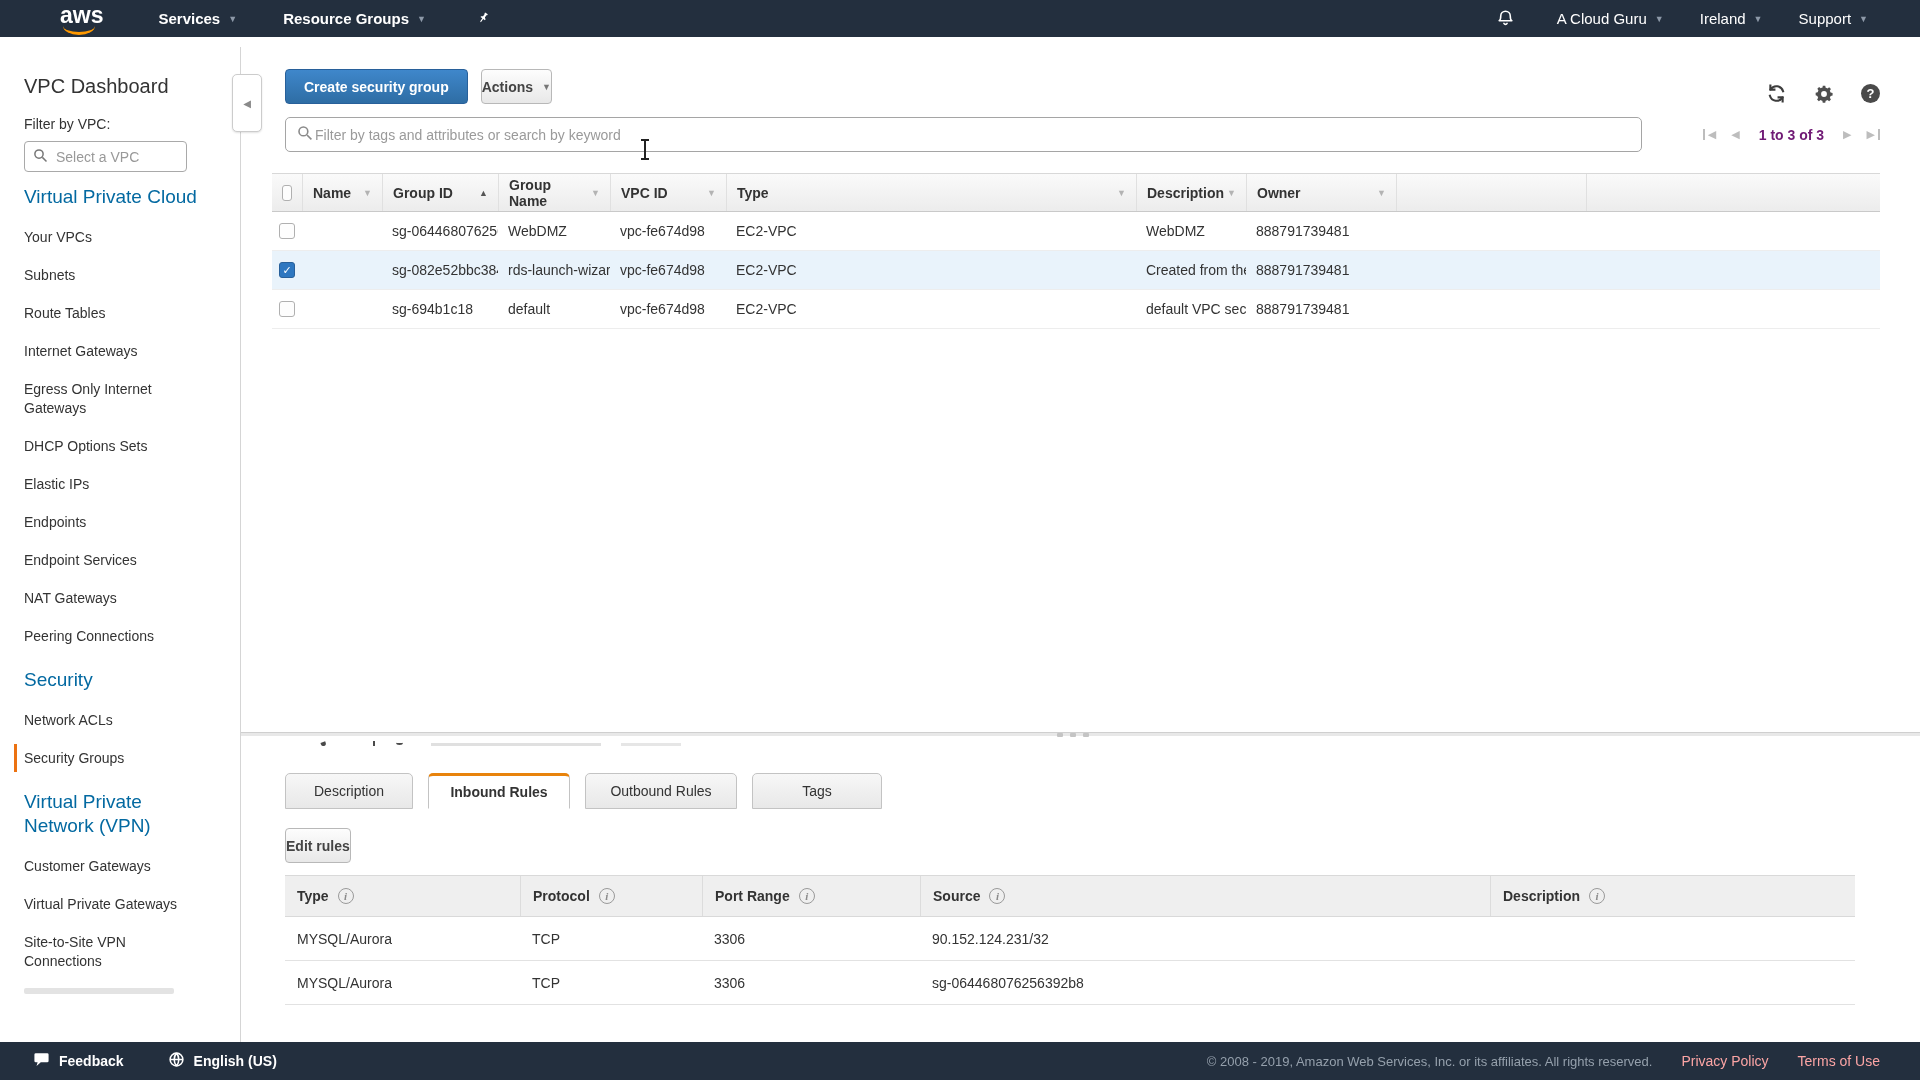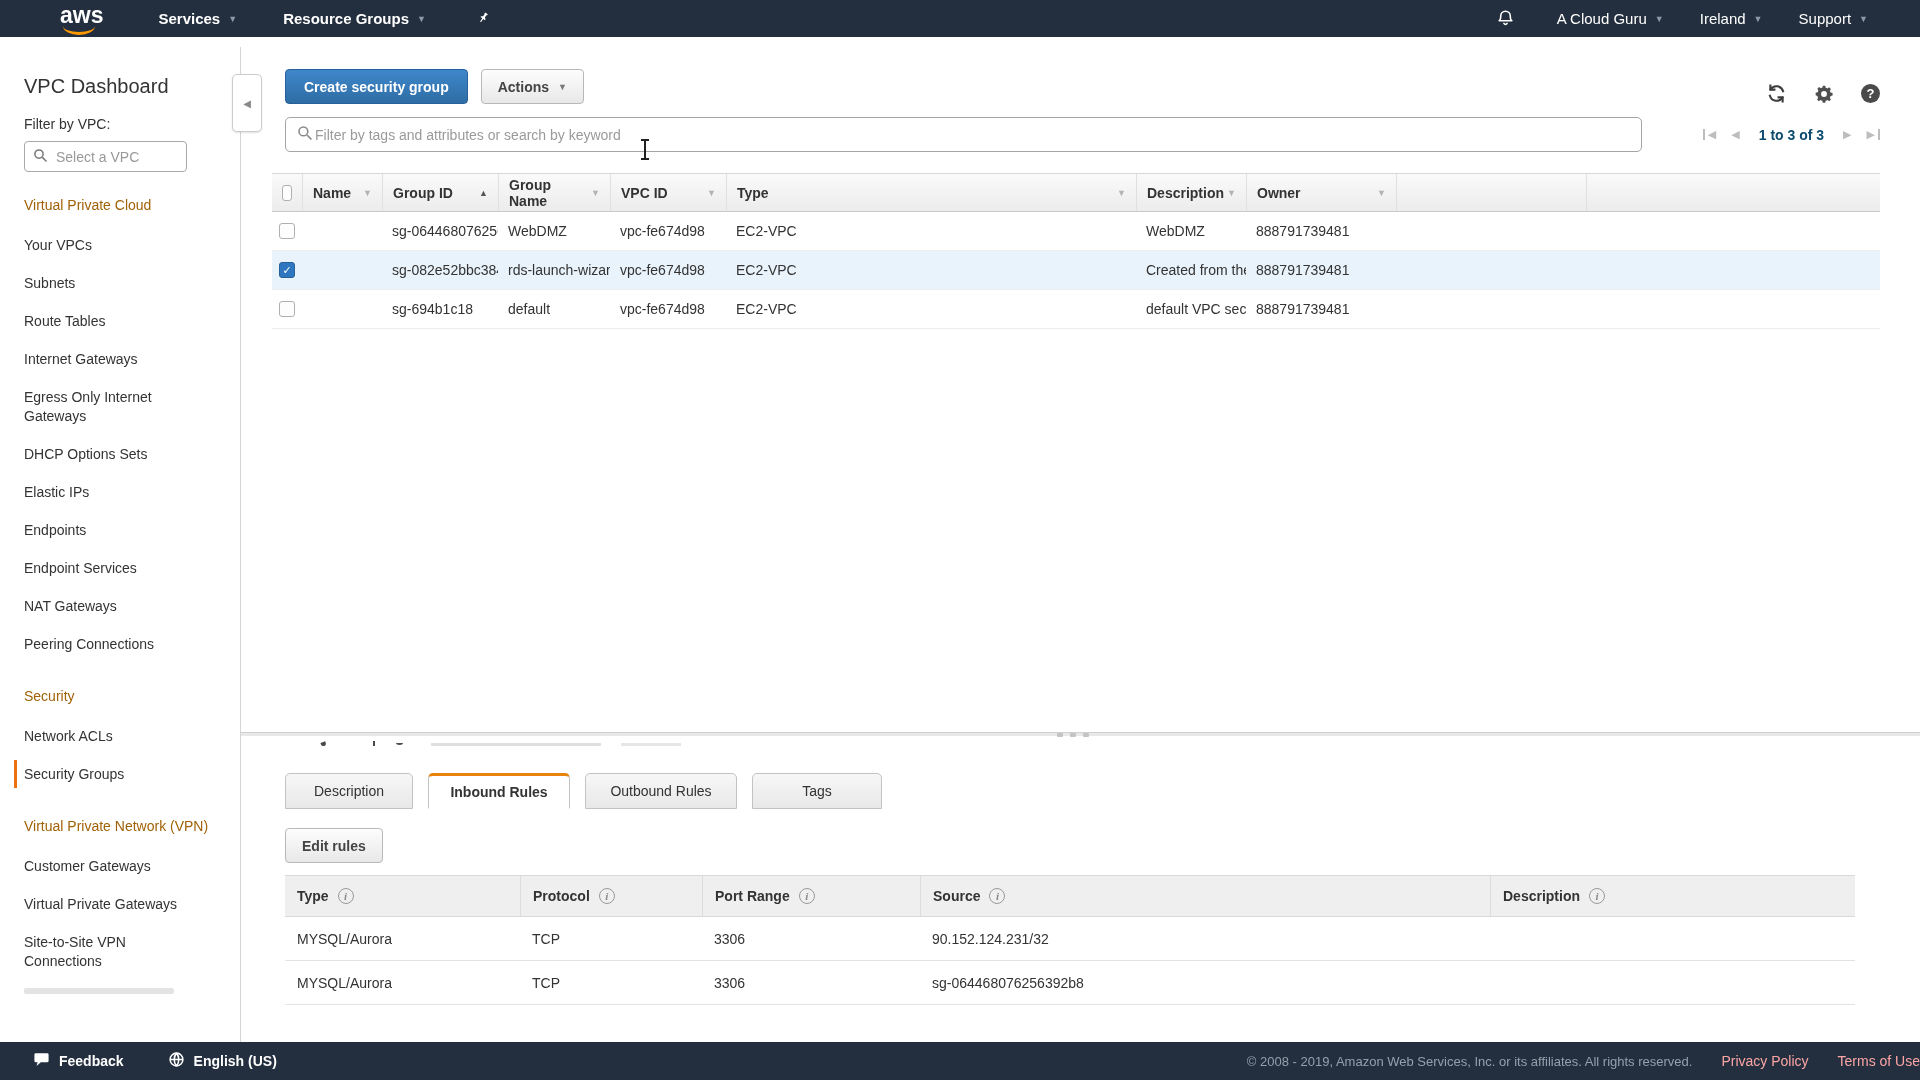--- a/index.html
+++ b/index.html
@@ -19,48 +19,48 @@
   .nav-right .nav-item { font-weight:normal; font-size:15px; margin-left:36px; }
   .bell-wrap { cursor:pointer; margin-right:6px; }
   
   .sidebar { position:absolute; top:47px; left:0; width:241px; bottom:38px; background:#fff; border-right:1px solid #d5d5d5; overflow:hidden; }
   .sb-inner { padding:18px 20px 0 24px; }
   .sb-title { font-size:20px; color:#333; margin:10px 0 18px; font-weight:normal; }
   .sb-filter-label { font-size:14px; color:#333; margin-bottom:9px; }
   .sb-search { width:163px; height:31px; border:1px solid #a9a9a9; border-radius:4px; display:flex; align-items:center; padding:0 8px; background:#fff; }
   .sb-search input { border:none; outline:none; width:100%; font-size:14px; font-family:inherit; margin-left:6px; color:#333; }
   .sb-search input::placeholder { color:#999; }
-  .sb-section-header { font-size:14px; color:#a16207; margin:21px 0 9px; line-height:24px; width:185px; font-weight:normal; }
+  .sb-section-header { font-size:19px; color:#0369a1; margin:13px 0 9px; line-height:24px; width:185px; font-weight:normal; }
   .sb-item { font-size:14px; color:#333; padding:9.5px 0; line-height:19px; width:175px; cursor:pointer; position:relative; }
   .sb-item.active::before { content:""; position:absolute; left:-10px; top:5px; bottom:5px; width:3px; background:#ec7211; }
   .sb-clip { width:150px; height:6px; background:#e3e3e3; border-radius:2px; margin-top:8px; }
   .collapse-tab { position:absolute; left:232px; top:74px; width:30px; height:58px; background:#fff; border:1px solid #ccc; border-radius:5px; box-shadow:0 1px 2px rgba(0,0,0,.12); display:flex; align-items:center; justify-content:center; color:#8a8a8a; font-size:10px; cursor:pointer; z-index:60; }
   
   .main { position:absolute; left:241px; top:47px; right:0; bottom:38px; background:#fff; }
   .toolbar { position:absolute; left:44px; top:22px; display:flex; gap:13px; }
   .btn { height:35px; border-radius:4px; font-size:14px; font-weight:bold; display:flex; align-items:center; cursor:pointer; font-family:inherit; }
   .btn-primary { padding:0 18px; background:linear-gradient(#3f87cb,#2e6da4); border:1px solid #28609a; color:#fff; }
-  .btn-default { padding:0 16px; background:linear-gradient(#fdfdfd,#e8e8e8); border:1px solid #b8b8b8; color:#444; }
+  .btn-default { padding:0 0; background:linear-gradient(#fdfdfd,#e8e8e8); border:1px solid #b8b8b8; color:#444; }
   .btn-caret { color:#777; font-size:9px; margin-left:9px; }
   .filterbar { position:absolute; left:44px; top:70px; width:1357px; height:35px; border:1px solid #a5a5a5; border-radius:5px; display:flex; align-items:center; padding:0 11px; background:#fff; }
   .filterbar input { border:none; outline:none; flex:1; font-size:14px; font-family:inherit; color:#333; }
   .filterbar input::placeholder { color:#9a9a9a; }
   .ibeam { position:absolute; left:399px; top:92px; width:10px; height:21px; }
   .ibeam i { position:absolute; background:#222; }
   .ibeam .stem { left:4px; top:1px; bottom:1px; width:2px; }
   .ibeam .t { left:1px; top:0; width:8px; height:2px; }
   .ibeam .b { left:1px; bottom:0; width:8px; height:2px; }
   .top-icons { position:absolute; right:40px; top:36px; display:flex; align-items:center; gap:27px; }
   .icon-btn { cursor:pointer; display:flex; align-items:center; }
   .help-circle { width:19px; height:19px; border-radius:50%; background:#4a4a4a; color:#fff; font-size:13px; font-weight:bold; display:flex; align-items:center; justify-content:center; }
   .pagination { position:absolute; right:40px; top:70px; height:35px; display:flex; align-items:center; gap:15px; }
   .pg-arrow { color:#bdbdbd; font-size:11px; cursor:pointer; line-height:1; }
   .pg-first { border-left:2px solid #bdbdbd; padding-left:3px; }
   .pg-last { border-right:2px solid #bdbdbd; padding-right:3px; }
-  .pg-text { font-weight:bold; color:#0c4a6e; margin:0 4px; }
+  .pg-text { font-weight:bold; color:#701a75; margin:0 4px; }
   
   .grid { position:absolute; left:31px; top:126px; right:40px; }
   .grid-header { display:flex; height:39px; background:linear-gradient(#fafafa,#ececec); border-top:1px solid #d8d8d8; border-bottom:1px solid #c9c9c9; align-items:center; font-weight:bold; color:#333; }
   .gh-cell { height:100%; display:flex; align-items:center; justify-content:space-between; padding:0 10px; border-left:1px solid #e0e0e0; cursor:pointer; }
   .gh-cell:first-child { border-left:none; justify-content:center; }
   .caret { color:#b3b3b3; font-size:9px; }
   .sort { color:#555; font-size:9px; }
   .c-check { width:30px; } .c-name { width:80px; } .c-gid { width:116px; } .c-gname { width:112px; }
   .c-vpc { width:116px; } .c-type { width:410px; } .c-desc { width:110px; } .c-owner { width:150px; }
   .c-fill1 { width:190px; } .c-fill2 { flex:1; }
@@ -93,21 +93,21 @@
   .rt-hcell { height:100%; display:flex; align-items:center; gap:9px; padding:0 12px; border-left:1px solid #dcdcdc; }
   .rt-hcell:first-child { border-left:none; }
   .info-i { width:16px; height:16px; border:1px solid #9a9a9a; border-radius:50%; color:#8a8a8a; font-size:11px; font-style:italic; font-family:"Liberation Serif", serif; display:flex; align-items:center; justify-content:center; cursor:pointer; }
   .rt-row { display:flex; height:44px; align-items:center; border-bottom:1px solid #e2e2e2; }
   .rt-cell { padding:0 12px; overflow:hidden; white-space:nowrap; }
   .rc-type { width:235px; } .rc-proto { width:182px; } .rc-port { width:218px; } .rc-src { width:570px; } .rc-desc { flex:1; }
   
   .footer { position:absolute; bottom:0; left:0; right:0; height:38px; background:#232f3e; display:flex; align-items:center; color:#fff; z-index:50; }
   .f-item { display:flex; align-items:center; gap:9px; font-weight:bold; font-size:14px; cursor:pointer; }
   .f-feedback { margin-left:33px; } .f-lang { margin-left:44px; }
-  .f-right { margin-left:auto; display:flex; align-items:center; }
+  .f-right { margin-left:auto; display:flex; align-items:center; margin-right:40px; }
   .f-copy { color:#95a0ac; font-size:13px; }
   .f-link { color:#fca5a5; margin-left:29px; font-size:14px; cursor:pointer; }
 </style>
 </head>
 <body>
 
 <div class="navbar">
   <div class="aws-logo"><span>aws</span><span class="smile"></span></div>
   <div class="nav-item svc">
       <span>Services</span>

